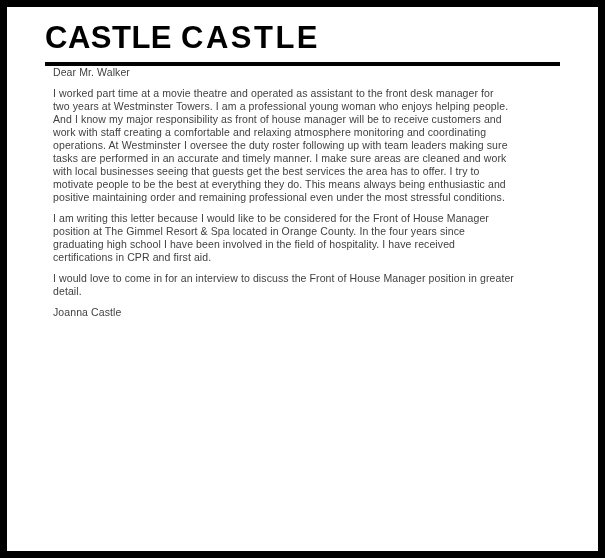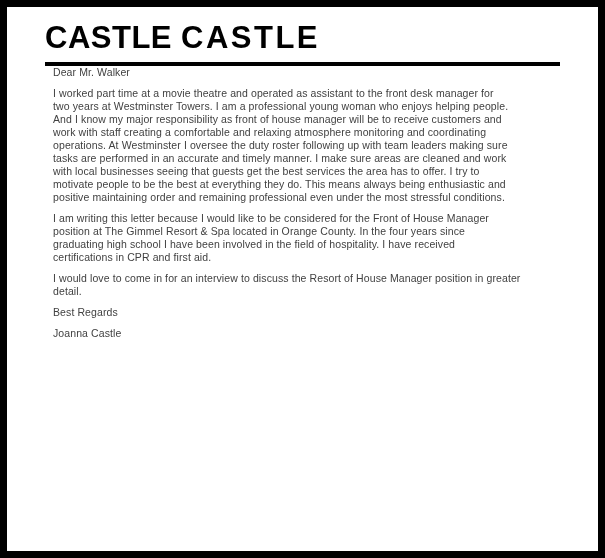--- a/index.html
+++ b/index.html
@@ -80,19 +80,18 @@
 work with staff creating a comfortable and relaxing atmosphere monitoring and coordinating
 operations. At Westminster I oversee the duty roster following up with team leaders making sure
 tasks are performed in an accurate and timely manner. I make sure areas are cleaned and work
 with local businesses seeing that guests get the best services the area has to offer. I try to
 motivate people to be the best at everything they do. This means always being enthusiastic and
 positive maintaining order and remaining professional even under the most stressful conditions.</p>
     <p>I am writing this letter because I would like to be considered for the Front of House Manager
 position at The Gimmel Resort &amp; Spa located in Orange County. In the four years since
 graduating high school I have been involved in the field of hospitality. I have received
 certifications in CPR and first aid.</p>
-    <p>I would love to come in for an interview to discuss the Resort of House Manager position in greater
+    <p>I would love to come in for an interview to discuss the Front of House Manager position in greater
 detail.</p>
-    <p>Best Regards</p>
     <p>Joanna Castle</p>
   </main>
 
 </div>
 
 </body></html>

